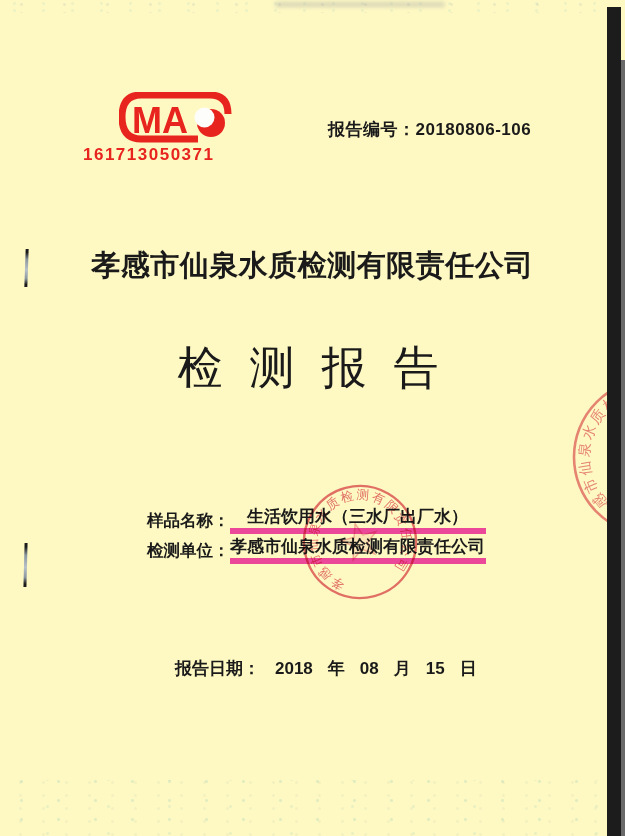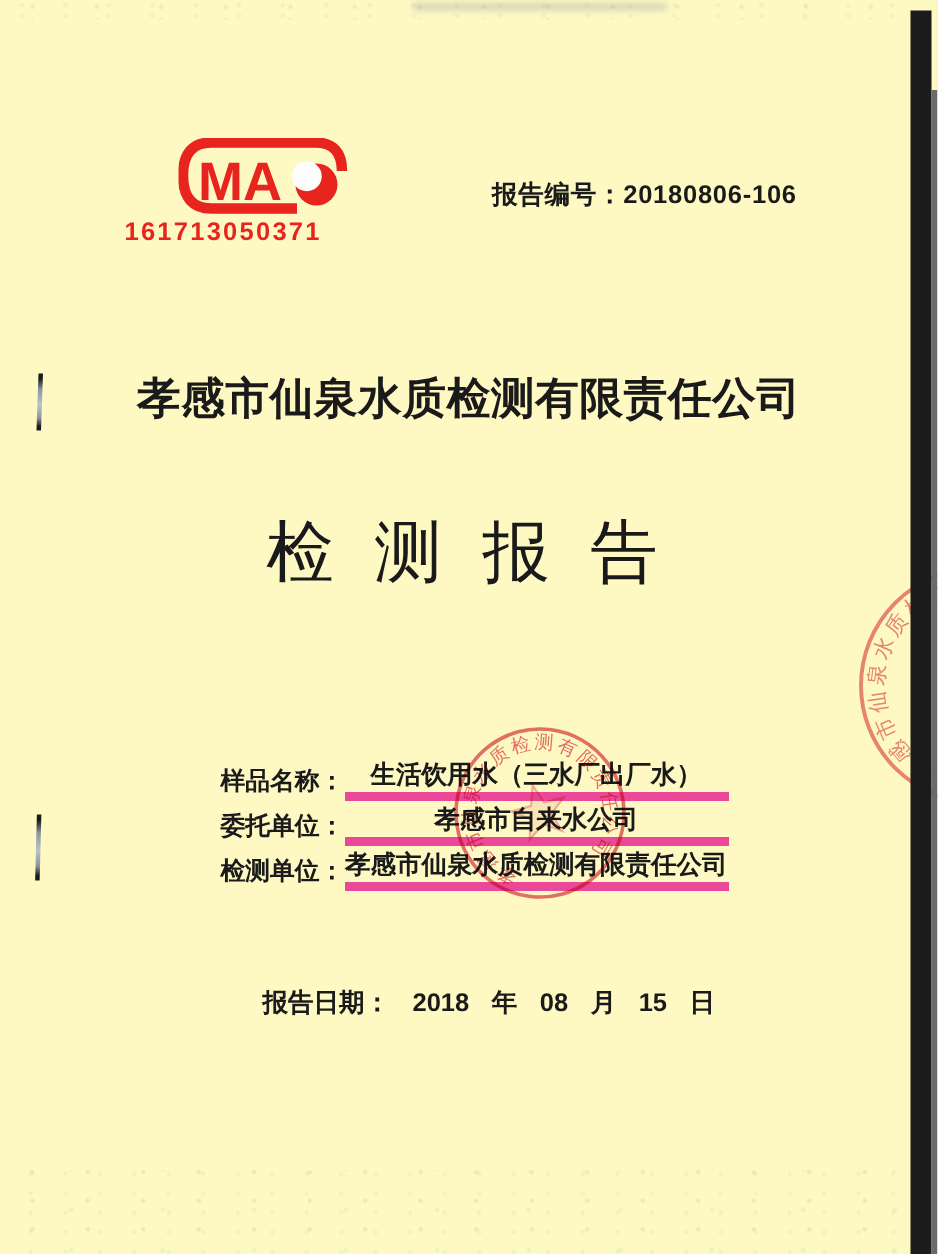--- a/index.html
+++ b/index.html
@@ -110,24 +110,20 @@
   <div class="company-title">孝感市仙泉水质检测有限责任公司</div>
 
   <div class="report-title">检测报告</div>
 
   <div class="fields">
     <div class="field-row">
       <span class="field-label">样品名称：</span>
       <span class="field-value">生活饮用水（三水厂出厂水）</span>
     </div>
     <div class="field-row">
-      <span class="field-label">委托单位：</span>
-      <span class="field-value">孝感市自来水公司</span>
-    </div>
-    <div class="field-row">
       <span class="field-label">检测单位：</span>
       <span class="field-value">孝感市仙泉水质检测有限责任公司</span>
     </div>
   </div>
 
   <div class="report-date">
     <span>报告日期：</span>
     <span>2018</span>
     <span>年</span>
     <span>08</span>

